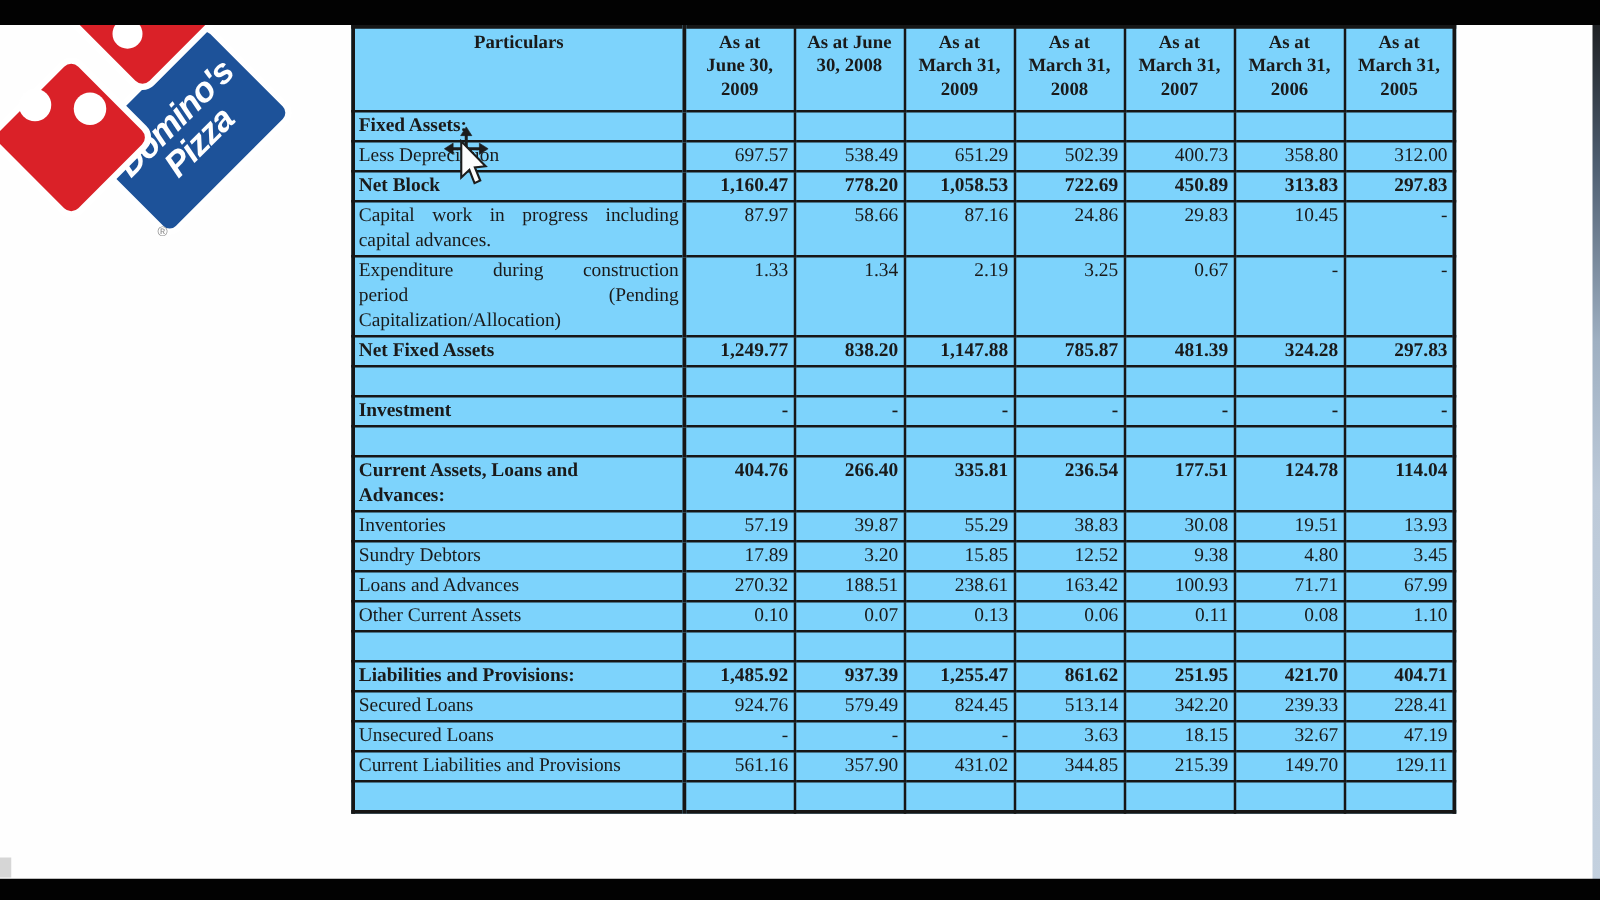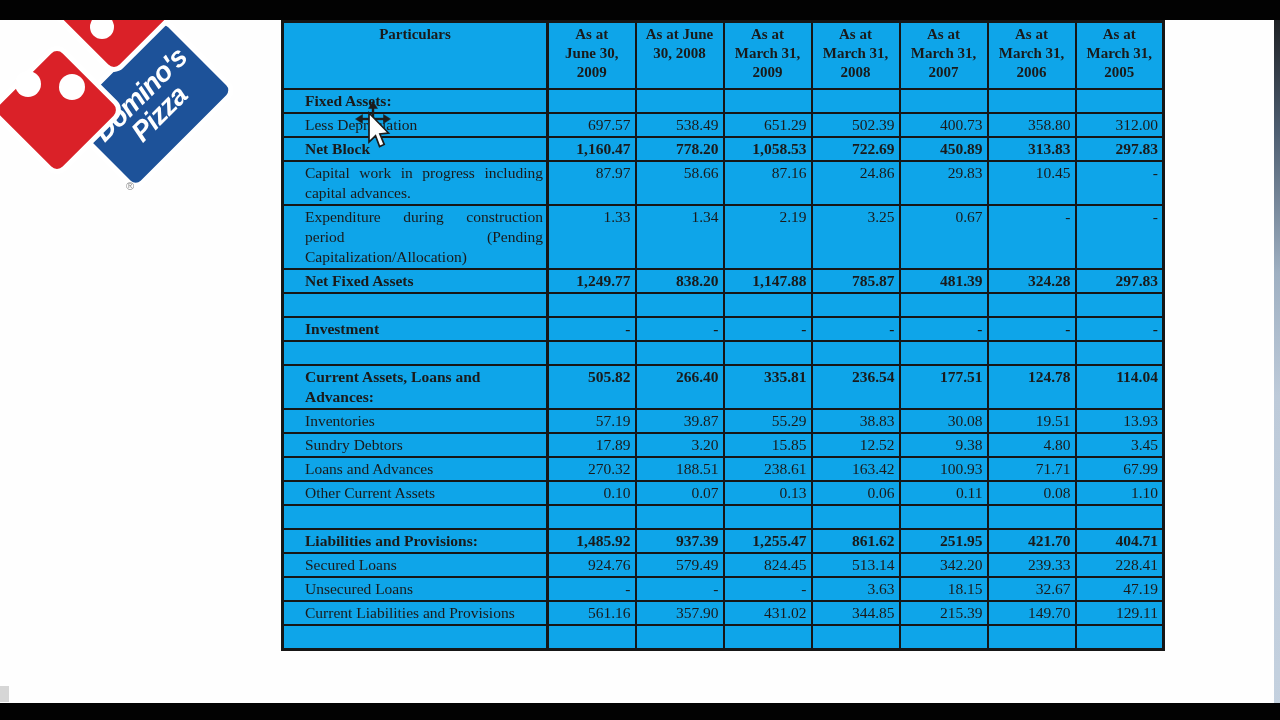--- a/index.html
+++ b/index.html
@@ -39,32 +39,32 @@
   .dot-a  { left:90px; top:15px; width:24px; height:24px; }
   .dot-b1 { left:15px; top:71px; width:26px; height:26px; }
   .dot-b2 { left:59px; top:74px; width:26px; height:26px; }
   .reg { position:absolute; left:126px; top:180px; font-size:11px; color:#8a8a8a;
          font-family:"Liberation Sans",sans-serif; }
 
   
   table.fin {
     position:absolute; left:281px; top:20px; z-index:3;
     border-collapse:collapse; table-layout:fixed;
-    border:3px solid #161616; background:#0ea5e9;
+    border:3px solid #161616; background:#7dd3fc;
     color:#1a1a1a; font-size:15.5px;
   }
   table.fin th, table.fin td {
     border:2px solid #161616; vertical-align:top; overflow:hidden;
   }
   table.fin th:first-child, table.fin td:first-child { border-right-width:3px; }
   table.fin thead th {
     font-weight:bold; text-align:center; white-space:pre-line;
     font-size:15px; line-height:19px; height:62px; padding:2px 1px 1px;
   }
-  td.lab { text-align:left; padding:1px 3px 1px 21px; line-height:20px; }
+  td.lab { text-align:left; padding:1px 3px 1px 3px; line-height:20px; }
   td.num { text-align:right; padding:1px 4px 1px 2px; line-height:20px; height:20px; }
   tr.bold td { font-weight:bold; }
   tr.spacer td { height:20px; }
   .line { line-height:20px;align-items:flex-end; }
   .line.spread { display:flex; justify-content:space-between; }
 
   
   .cursor { position:absolute; left:350px; top:100px; z-index:30; }
 </style>
 </head>
@@ -230,21 +230,21 @@
           <td class="num"></td>
           <td class="num"></td>
           <td class="num"></td>
           <td class="num"></td>
         </tr>
         <tr class="bold">
           <td class="lab">
             <div class="line">Current Assets, Loans and</div>
             <div class="line">Advances:</div>
           </td>
-          <td class="num">505.82</td>
+          <td class="num">404.76</td>
           <td class="num">266.40</td>
           <td class="num">335.81</td>
           <td class="num">236.54</td>
           <td class="num">177.51</td>
           <td class="num">124.78</td>
           <td class="num">114.04</td>
         </tr>
         <tr>
           <td class="lab">Inventories</td>
           <td class="num">57.19</td>

